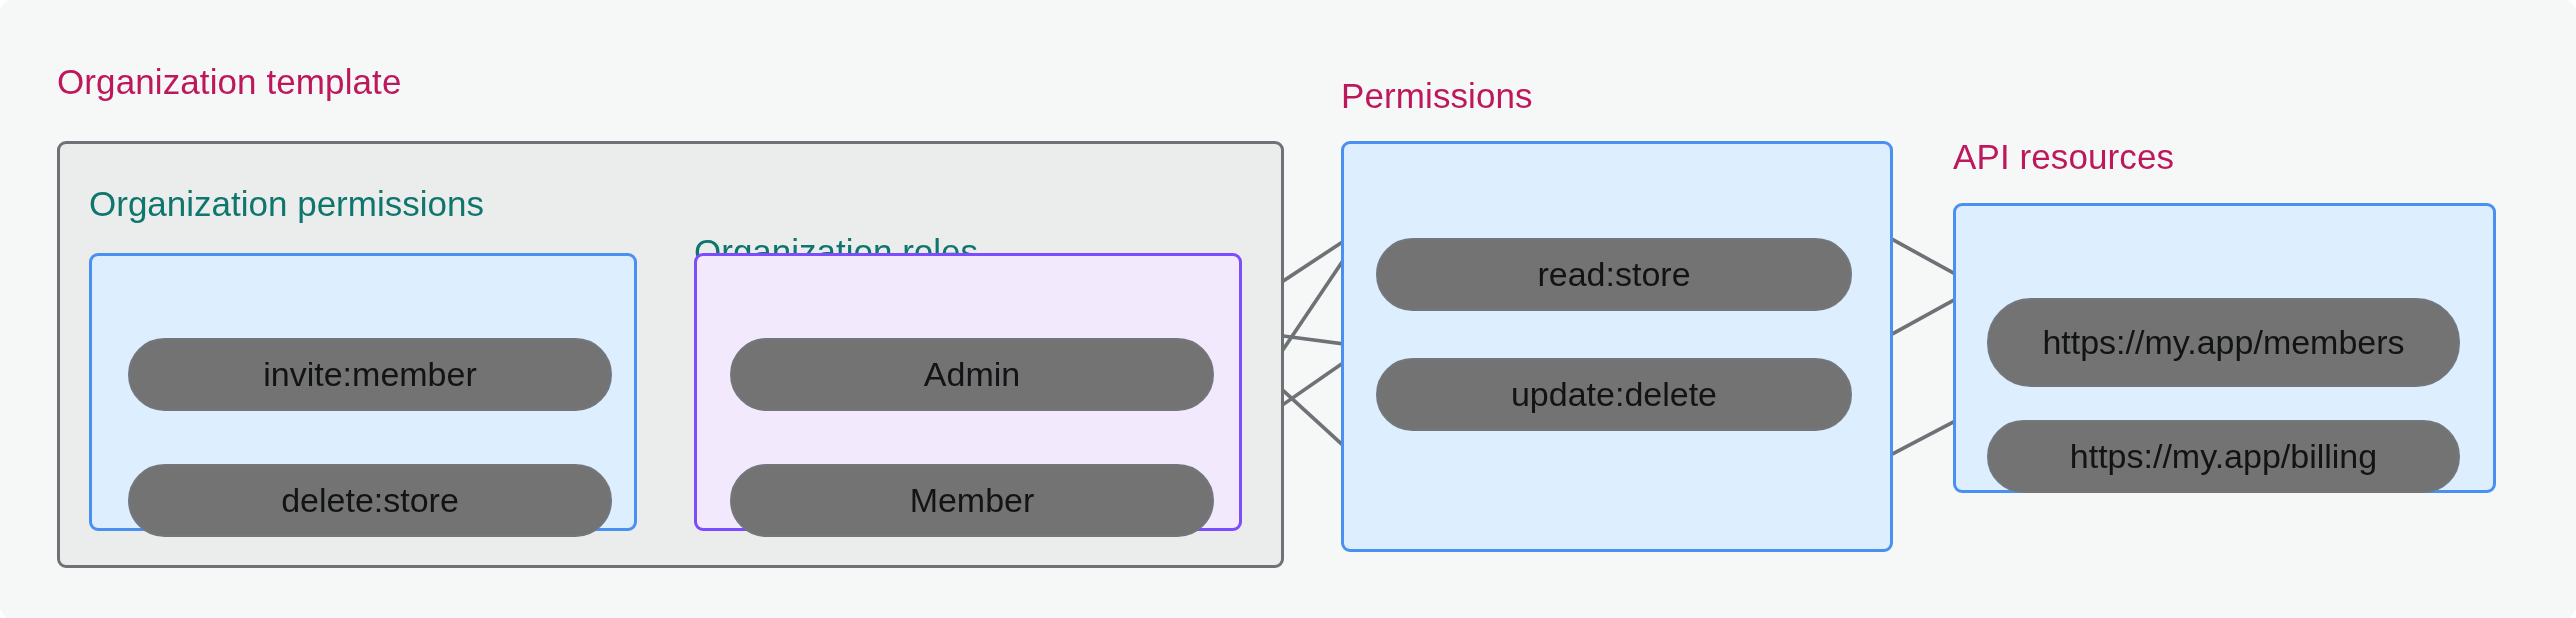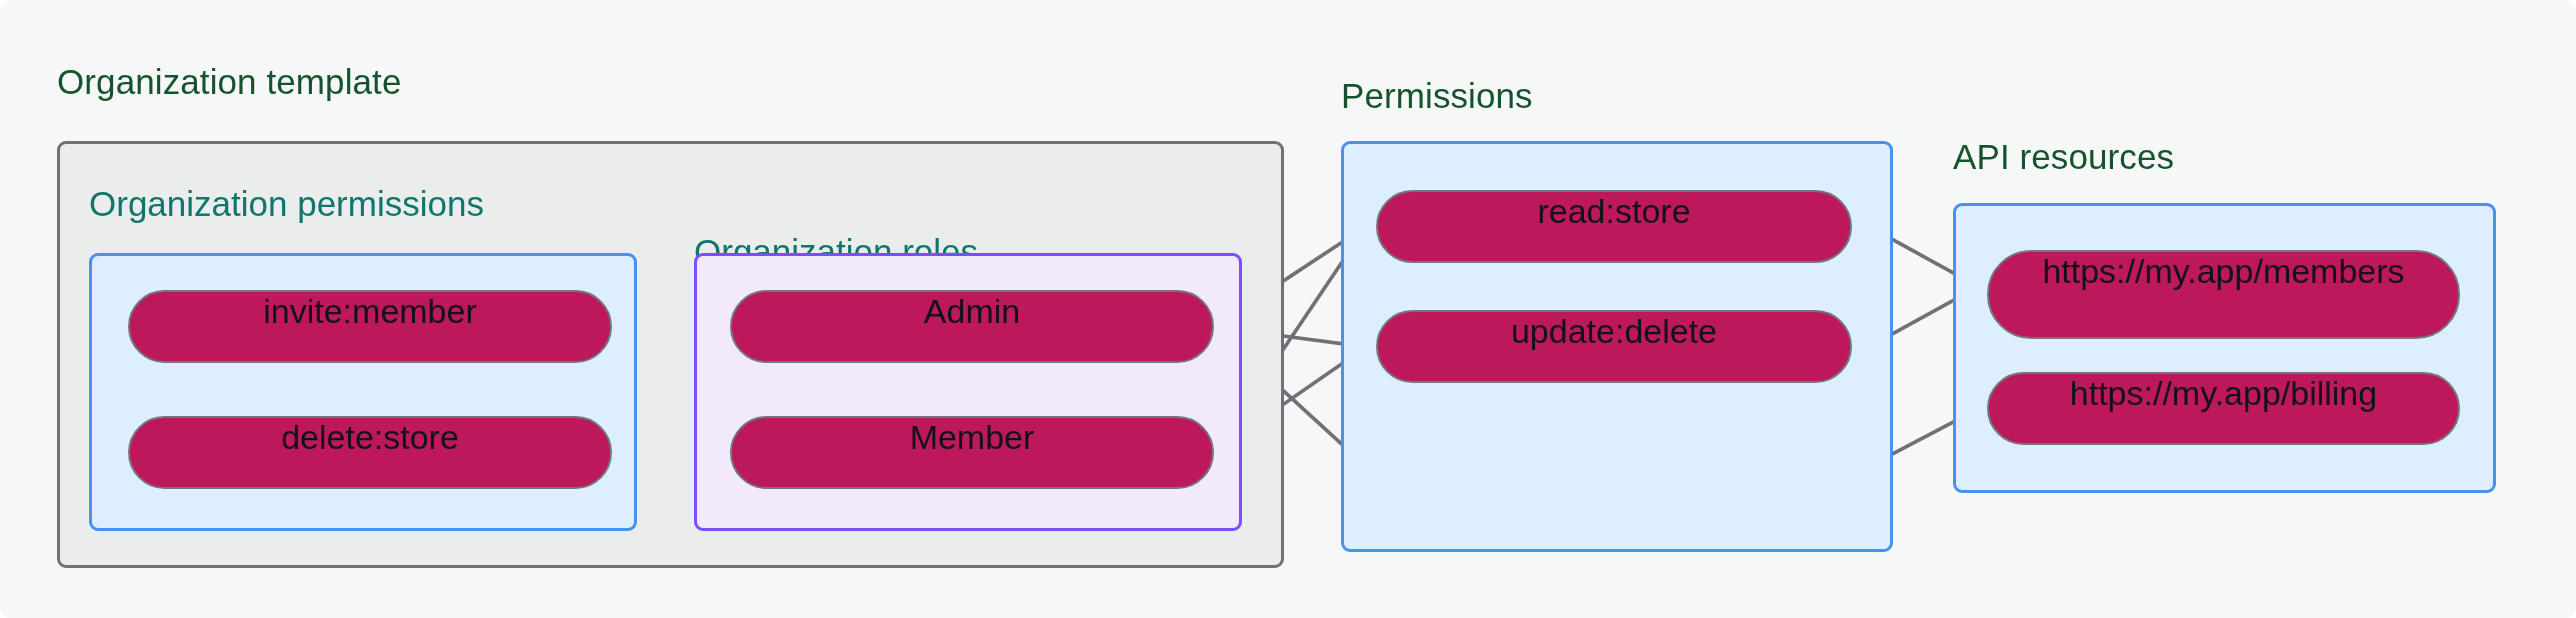--- a/index.html
+++ b/index.html
@@ -3,35 +3,35 @@
 <meta charset="utf-8">
 <style>
   html,body{margin:0;padding:0;background:#ffffff;}
   body{font-family:"Liberation Sans",sans-serif;}
   #canvas{
     position:relative;width:2576px;height:619px;
     background:#f6f7f7;border-radius:12.8px;overflow:hidden;
   }
   #edges{position:absolute;left:0;top:0;width:2576px;height:619px;pointer-events:none;}
   .group-label{
-    position:absolute;color:#14532d;font-size:35px;line-height:1;
+    position:absolute;color:#be185d;font-size:35px;line-height:1;
     white-space:nowrap;letter-spacing:0.1px;
   }
   .box{position:absolute;box-sizing:border-box;border-radius:9px;}
   .box.outer{background:#ebeded;border:3.7px solid #6e7276;}
   .box.blue{background:#ddeeff;border:3.7px solid #4a90f0;}
   .box.purple{background:#f3e9fd;border:3.7px solid #7b4dfd;}
   .sub-label{
     position:absolute;color:#0f766e;font-size:35px;line-height:1;white-space:nowrap;
   }
   .node{
-    position:absolute;box-sizing:border-box;background:#be185d;
+    position:absolute;box-sizing:border-box;background:#737373;
     border:2.7px solid #73777b;border-radius:44px;
-    display:flex;justify-content:center;
-    color:#121315;font-size:34px;white-space:nowrap;
+    display:flex;align-items:center;justify-content:center;
+    color:#121315;font-size:34px;white-space:nowrap;margin-top:48px;
   }
 </style>
 </head>
 <body>
 
 <div id="canvas">
 
   <svg id="edges" viewBox="0 0 2823 678" xmlns="http://www.w3.org/2000/svg">
     <g fill="none" stroke="#6e7276" stroke-width="4">
 

